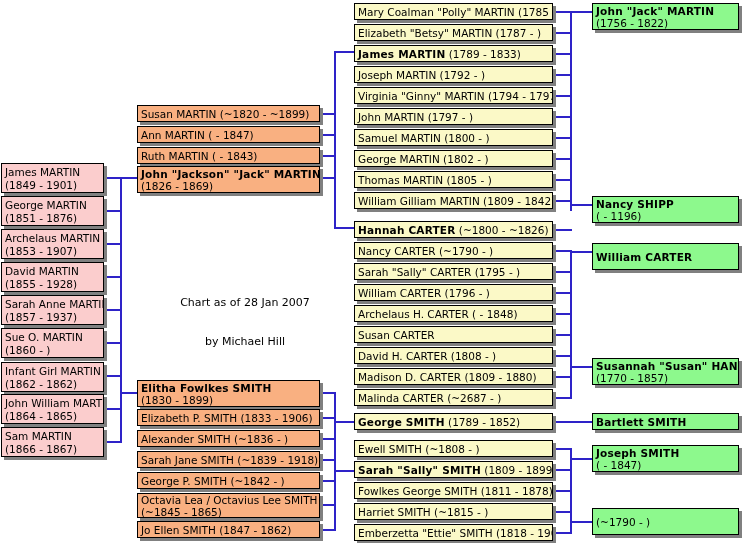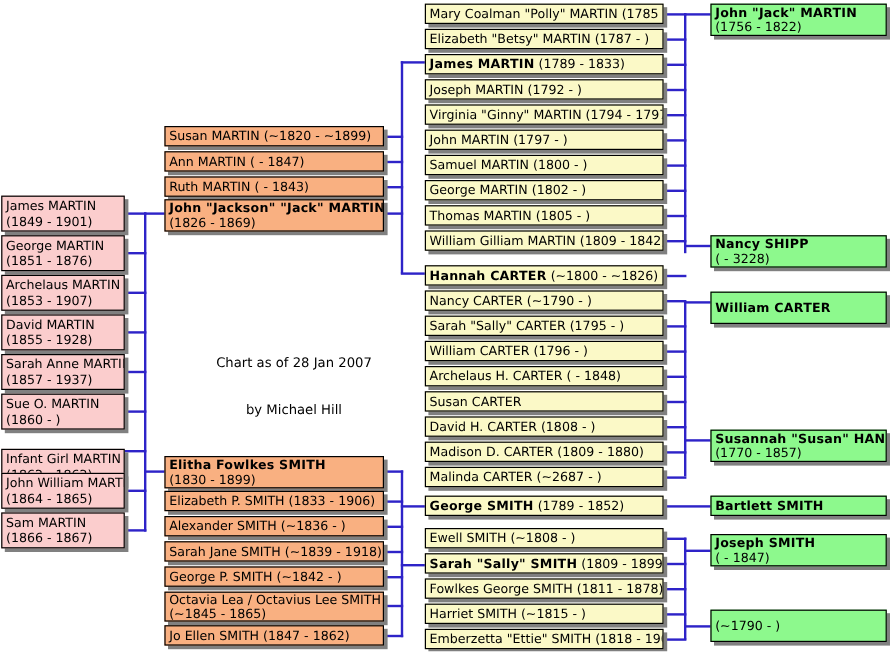--- a/index.html
+++ b/index.html
@@ -170,21 +170,21 @@
       <span class="dt">(1855 - 1928)</span>
     </div>
     <div class="pbox c-pink" style="left:1px; top:295px; width:103px; height:30px;">
       <span class="nm">Sarah Anne MARTIN</span>
       <span class="dt">(1857 - 1937)</span>
     </div>
     <div class="pbox c-pink" style="left:1px; top:328px; width:103px; height:30px;">
       <span class="nm">Sue O. MARTIN</span>
       <span class="dt">(1860 - )</span>
     </div>
-    <div class="pbox c-pink" style="left:1px; top:374px; width:103px; height:30px;">
+    <div class="pbox c-pink" style="left:1px; top:362px; width:103px; height:30px;">
       <span class="nm">Infant Girl MARTIN</span>
       <span class="dt">(1862 - 1862)</span>
     </div>
     <div class="pbox c-pink" style="left:1px; top:394px; width:103px; height:30px;">
       <span class="nm">John William MARTIN</span>
       <span class="dt">(1864 - 1865)</span>
     </div>
     <div class="pbox c-pink" style="left:1px; top:427px; width:103px; height:30px;">
       <span class="nm">Sam MARTIN</span>
       <span class="dt">(1866 - 1867)</span>
@@ -314,21 +314,21 @@
     </div>
   </div>
 
   <div>
     <div class="pbox c-green bold" style="left:592px; top:3px; width:147px; height:27px;">
       <span class="nm">John "Jack" MARTIN</span>
       <span class="dt">(1756 - 1822)</span>
     </div>
     <div class="pbox c-green bold" style="left:592px; top:196px; width:147px; height:27px;">
       <span class="nm">Nancy SHIPP</span>
-      <span class="dt">( - 3228)</span>
+      <span class="dt">( - 1196)</span>
     </div>
     <div class="pbox c-green bold" style="left:592px; top:243px; width:147px; height:27px;">
       <span class="nm">William CARTER</span>
     </div>
     <div class="pbox c-green bold" style="left:592px; top:358px; width:147px; height:27px;">
       <span class="nm">Susannah "Susan" HANBY</span>
       <span class="dt">(1770 - 1857)</span>
     </div>
     <div class="pbox c-green bold one-line" style="left:592px; top:413px; width:147px; height:17px;">
       <span class="inner"><span class="nm">Bartlett SMITH</span><span class="dt"></span></span>

